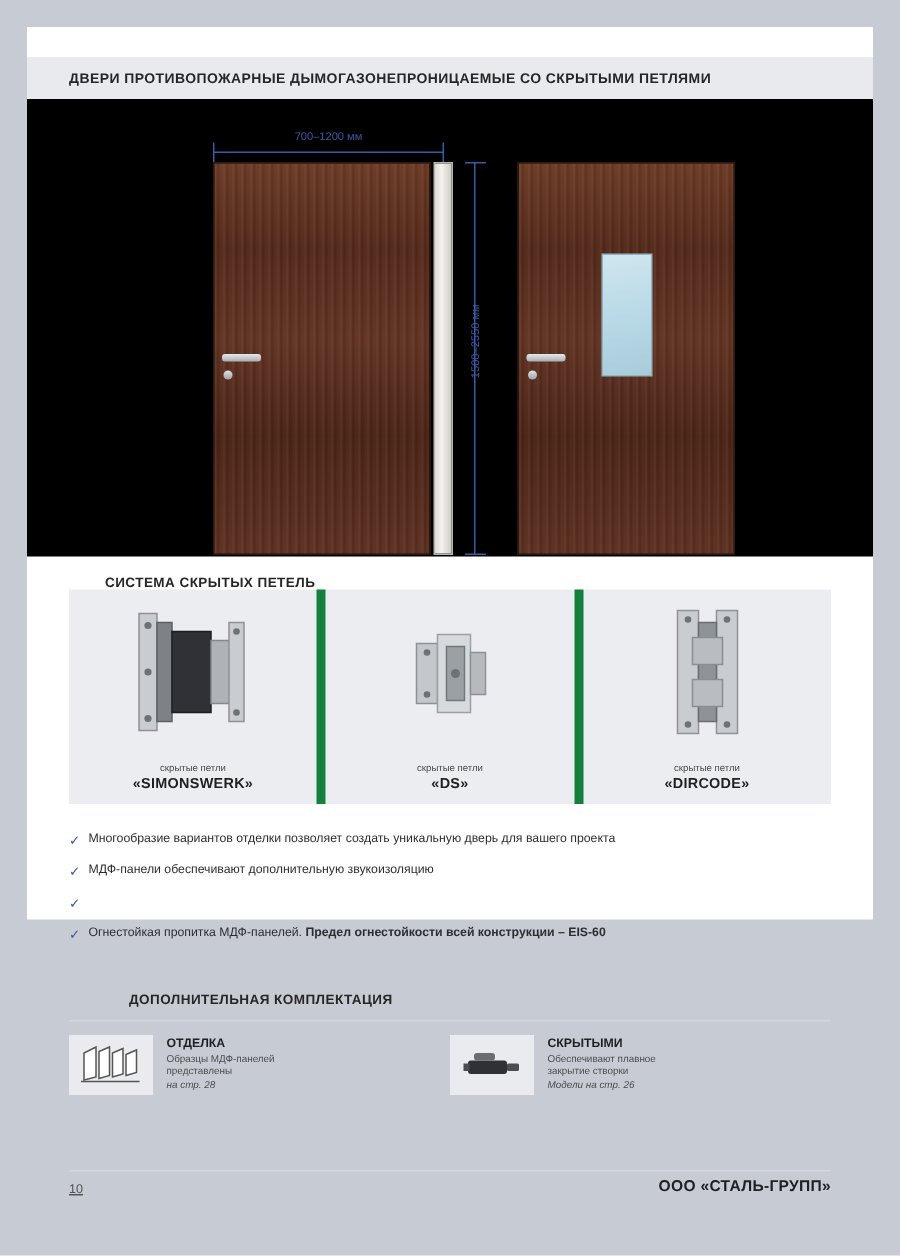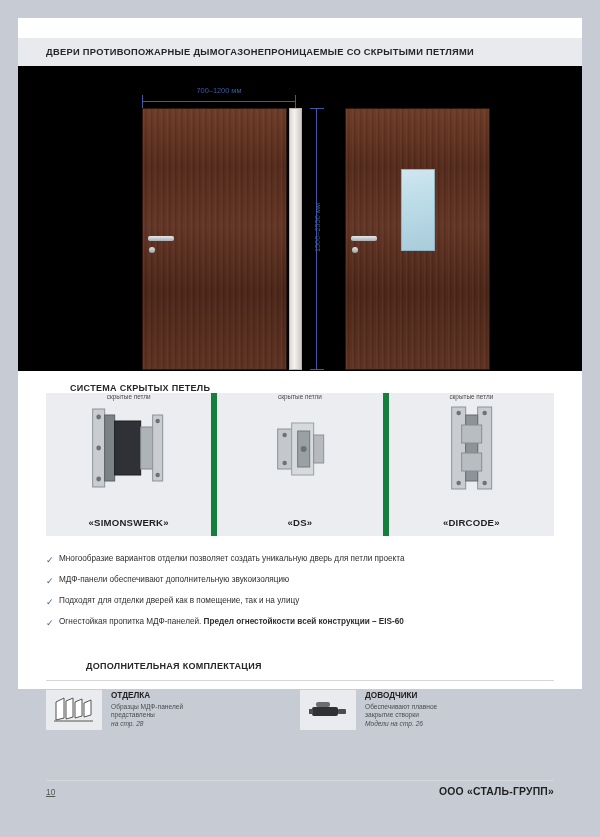--- a/index.html
+++ b/index.html
@@ -7,21 +7,21 @@
   body {
     width:600px; height:837px;
     background:#c6cbd4;
     font-family:"Liberation Sans", sans-serif;
     color:#2b2b2b;
     overflow:hidden;
   }
   .page {
     position:absolute;
     left:18px; top:18px;
-    width:564px; height:671px;
+    width:564px; height:595px;
     background:#ffffff;
   }
 
   
   .header-bar {
     position:absolute; left:0; top:20px;
     width:100%; height:28px;
     background:#e8eaee;
     display:flex; align-items:center;
   }
@@ -140,21 +140,21 @@
   .hinges {
     position:absolute; left:28px; top:375px;
     width:508px; height:143px;
     background:#ebedf0;
     display:flex;
   }
   .hinge-cell {
     flex:1 1 0;
     position:relative;
     display:flex; flex-direction:column;
-    align-items:center; justify-content:space-between;
+    align-items:center; justify-content:flex-end;
     padding-bottom:8px;
   }
   .hinge-cell + .hinge-cell { border-left:6px solid #15803d; }
   .hinge-art { position:absolute; left:0; top:8px; width:100%; height:95px; }
   .hinge-sub { font-size:6.4px; color:#4a4a4a; margin-bottom:1px; }
   .hinge-name { font-size:9.6px; font-weight:bold; color:#1f1f1f; letter-spacing:0.2px; }
 
   
   .mdf {
     position:absolute; left:28px; top:536px; width:508px;
@@ -299,31 +299,30 @@
       </div>
       <div class="hinge-sub">скрытые петли</div>
       <div class="hinge-name">«DIRCODE»</div>
     </div>
   </div>
 
   <div class="mdf">
 
     <div class="bullet-row">
       <div class="check">✓</div>
-      <div class="bullet-text">Многообразие вариантов отделки позволяет создать уникальную дверь для петли проекта</div>
+      <div class="bullet-text">Многообразие вариантов отделки позволяет создать уникальную дверь для вашего проекта</div>
     </div>
 
     <div class="bullet-row">
       <div class="check">✓</div>
       <div class="bullet-text">МДФ-панели обеспечивают дополнительную звукоизоляцию</div>
     </div>
 
     <div class="bullet-row">
       <div class="check">✓</div>
-      <div class="bullet-text">Подходят для отделки дверей как в помещение, так и на улицу</div>
     </div>
 
     <div class="bullet-row">
       <div class="check">✓</div>
       <div class="bullet-text">
         <span>Огнестойкая пропитка МДФ-панелей.</span>
         <b>Предел огнестойкости всей конструкции – EIS-60</b>
       </div>
     </div>
   </div>
@@ -359,21 +358,21 @@
     <div class="extra-cell">
       <div class="extra-icon">
         <svg viewBox="0 0 56 40" width="56" height="40">
           <rect x="12" y="17" width="26" height="9" rx="2" fill="#2f3135"></rect>
           <rect x="38" y="19" width="8" height="5" rx="1" fill="#4a4d52"></rect>
           <rect x="9" y="19" width="4" height="5" fill="#4a4d52"></rect>
           <rect x="16" y="12" width="14" height="5" rx="2" fill="#6a6e73"></rect>
         </svg>
       </div>
       <div class="extra-body">
-        <div class="extra-title">ДОВОДЧИКИ</div>
+        <div class="extra-title">СКРЫТЫМИ</div>
         <div class="extra-desc">
           <span>Обеспечивают плавное</span><br>
           <span>закрытие створки</span><br>
           <i>Модели на стр. 26</i>
         </div>
       </div>
     </div>
   </div>
 
   <div class="footer-rule"></div>

